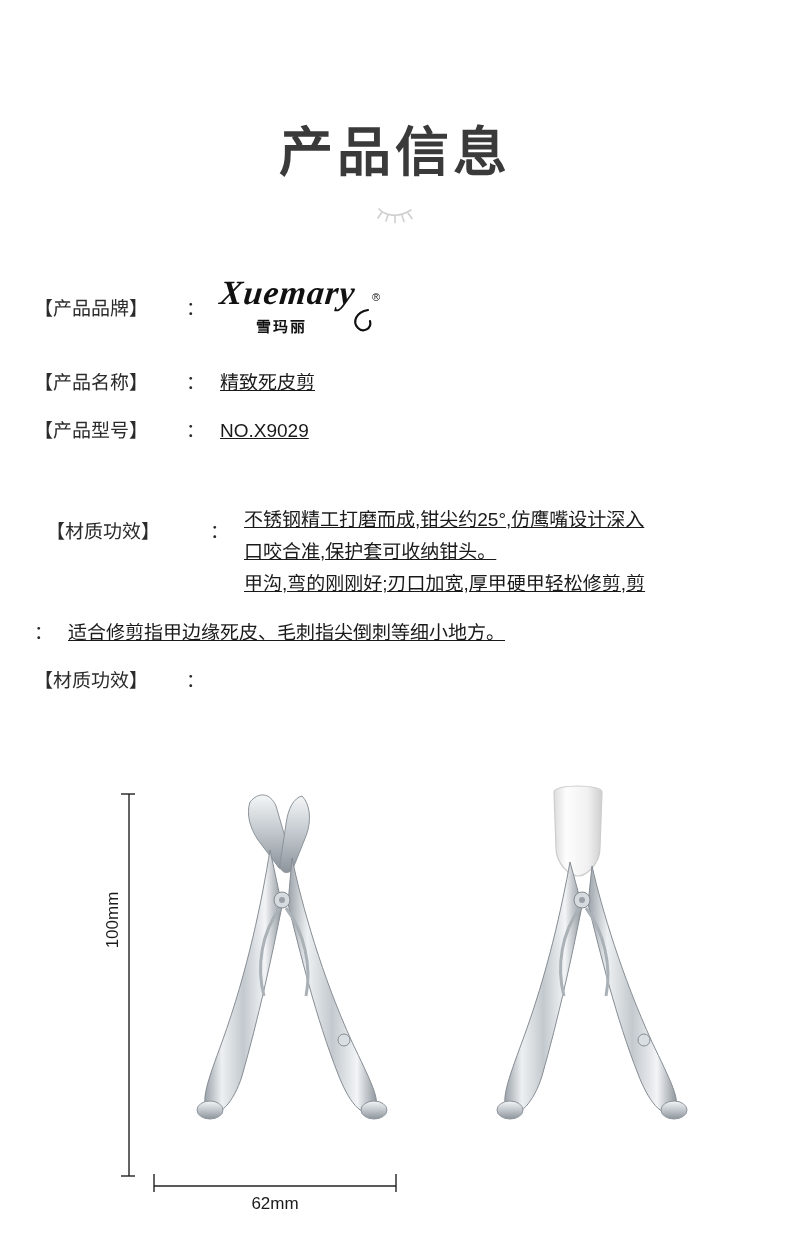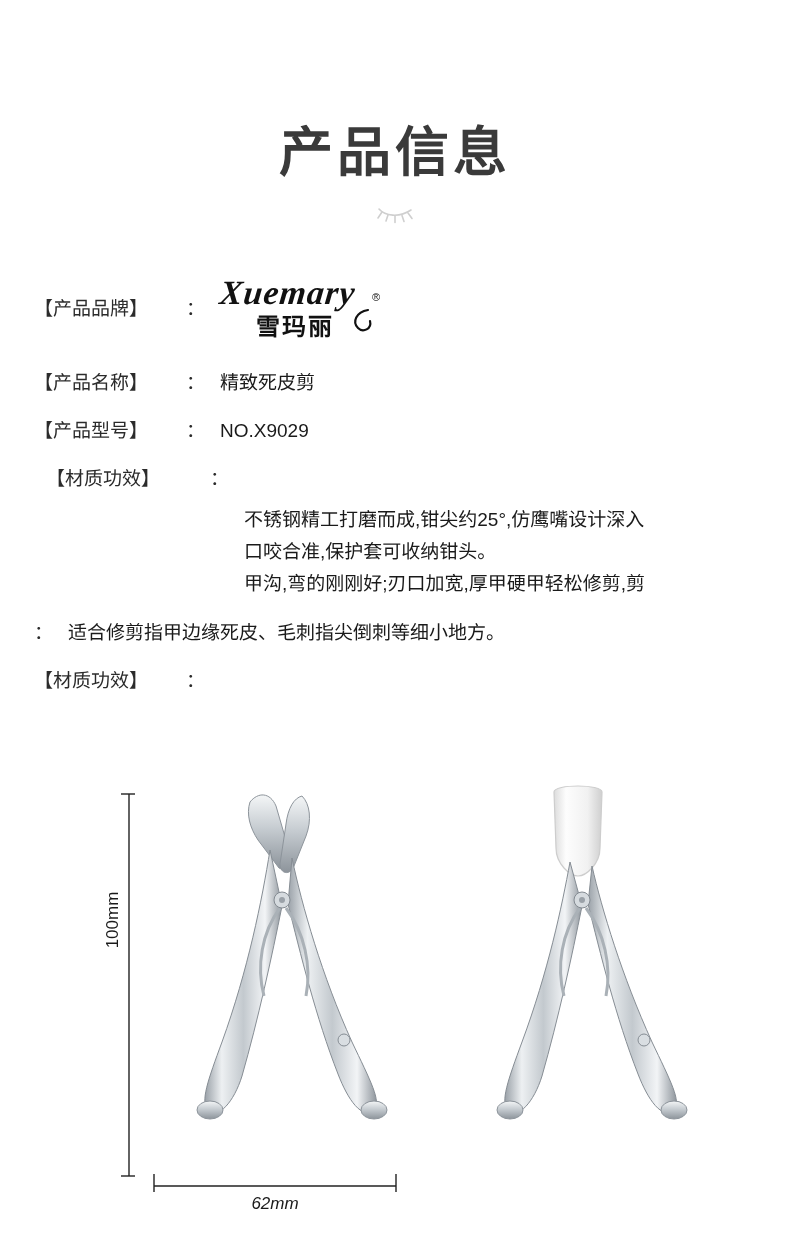--- a/index.html
+++ b/index.html
@@ -45,21 +45,21 @@
 
   
   .info {
     position: absolute;
     top: 278px;
     left: 34px;
     width: 740px;
   }
   .row {
     display: flex;
-    align-items: flex-start;
+    align-items: center;
     margin-bottom: 18px;
   }
   .label {
     width: 152px;
     flex: 0 0 152px;
     font-size: 19px;
     color: #2b2b2b;
     line-height: 30px;
     white-space: nowrap;
   }
@@ -74,21 +74,21 @@
     flex: 1 1 auto;
     font-size: 19px;
     line-height: 30px;
     color: #1a1a1a;
   }
   .value.multi {
     line-height: 32px;
     max-width: 530px;
     margin-top: 40px;
   }
-  .value .line { display: block; }
+  .value .line { display: block; text-decoration: underline; }
 
   
   .row-brand { margin-bottom: 28px; align-items: center; }
   .row-material .label,
   .row-material .colon { line-height: 30px; margin-left: 12px; }
   .row-notice .value .line { display: block; }
 
   
   .brand-logo {
     position: relative;
@@ -111,21 +111,21 @@
     position: absolute;
     left: 152px;
     top: 4px;
     font-size: 11px;
     color: #111;
   }
   .brand-cn {
     position: absolute;
     left: 36px;
     top: 34px;
-    font-size: 24px;
+    font-size: 15px;
     font-weight: bold;
     letter-spacing: 2px;
     color: #111;
   }
   .brand-swirl {
     position: absolute;
     left: 126px;
     top: 28px;
   }
 
@@ -162,21 +162,20 @@
     height: 50px;
   }
   .dim-h-label {
     position: absolute;
     left: 0;
     top: 26px;
     width: 250px;
     text-align: center;
     font-size: 17px;
     color: #1a1a1a;
-    font-style: italic;
   }
   .tools { position: absolute; left: 130px; top: 10px; }
 </style>
 </head>
 <body>
 
 <div class="page">
 
   <div class="title">产品信息</div>
 

